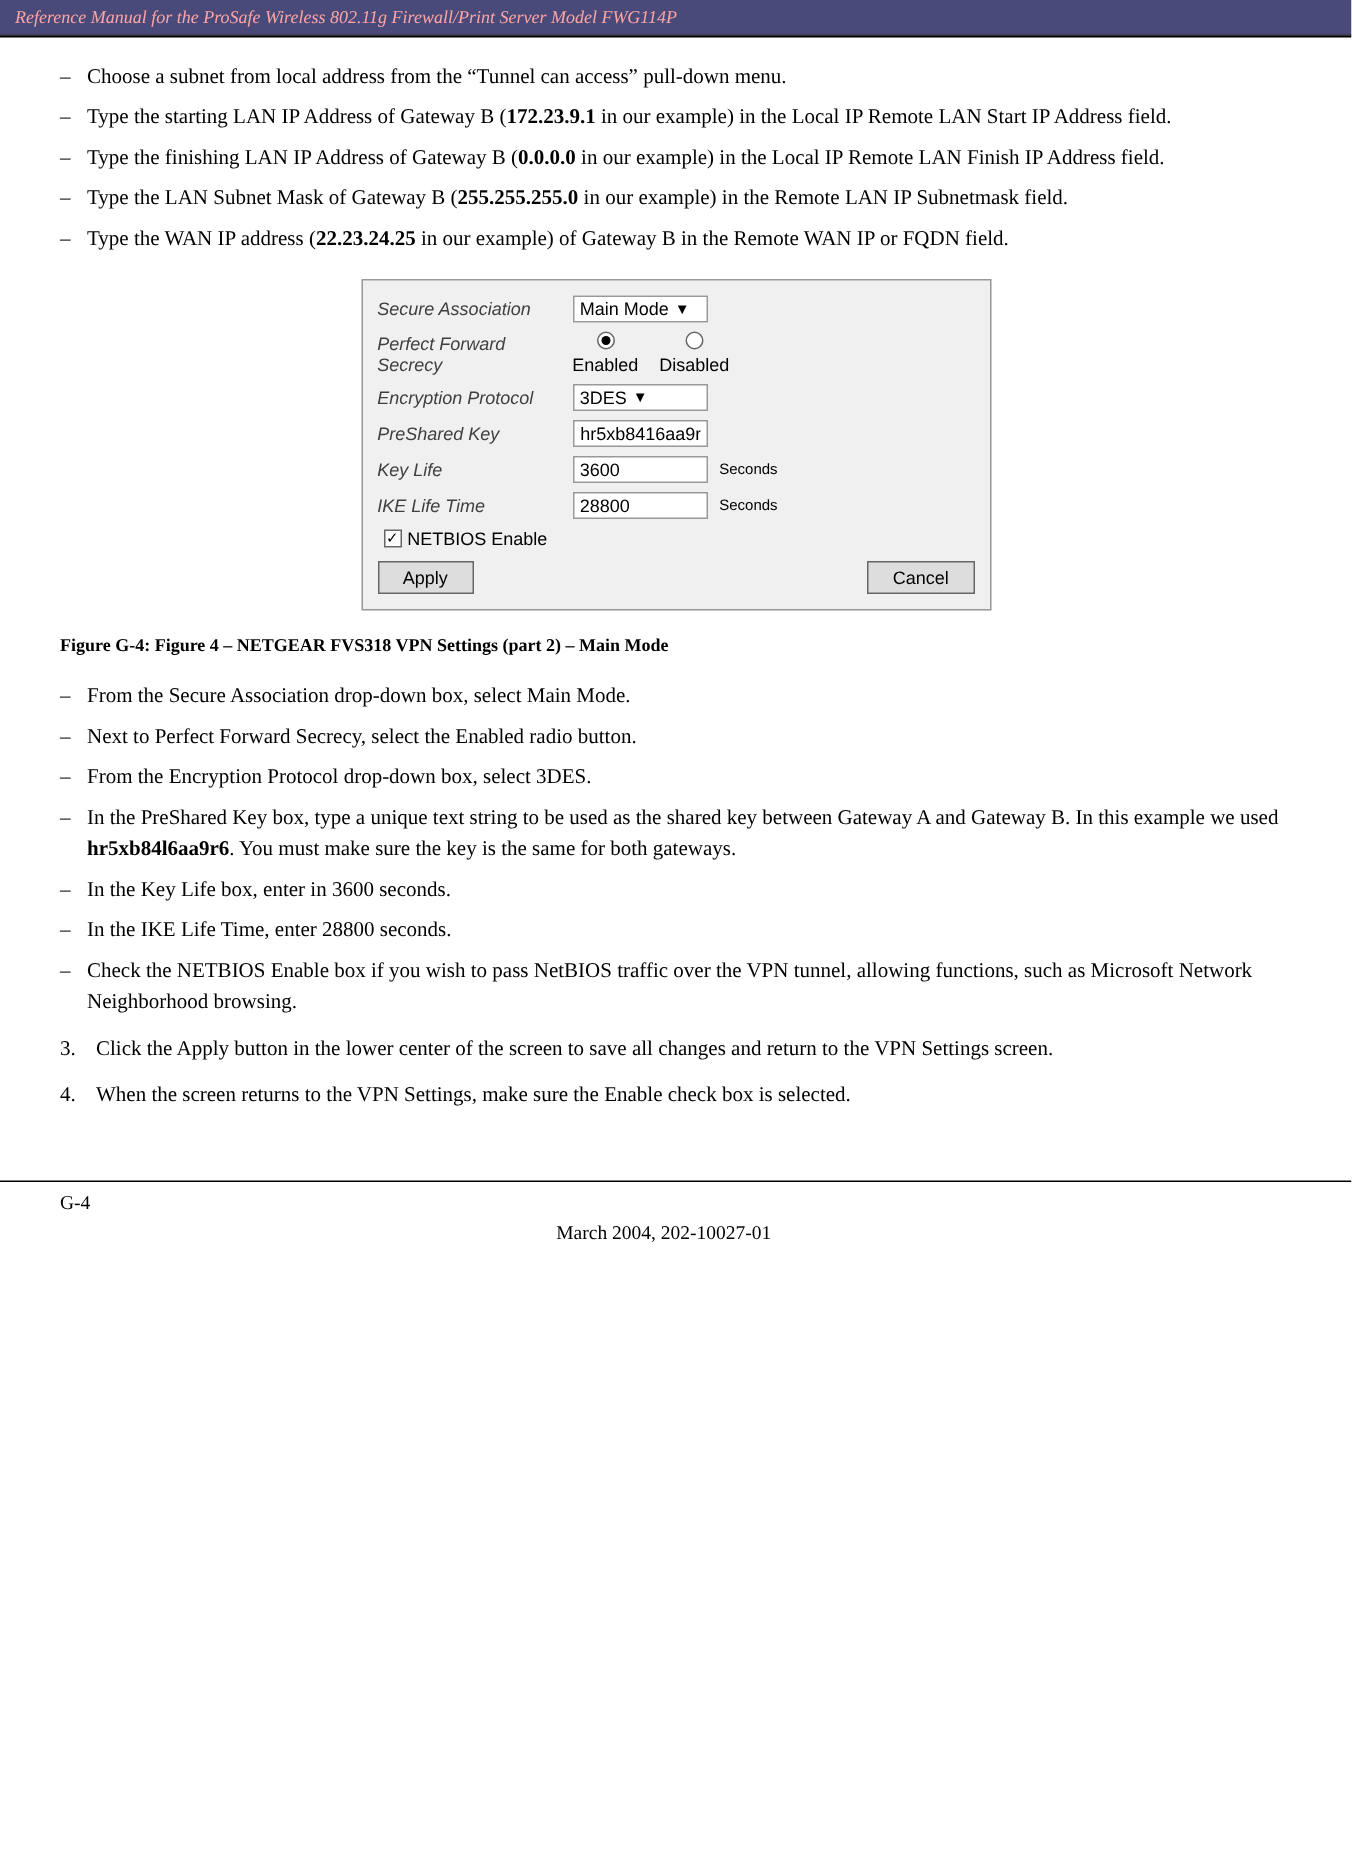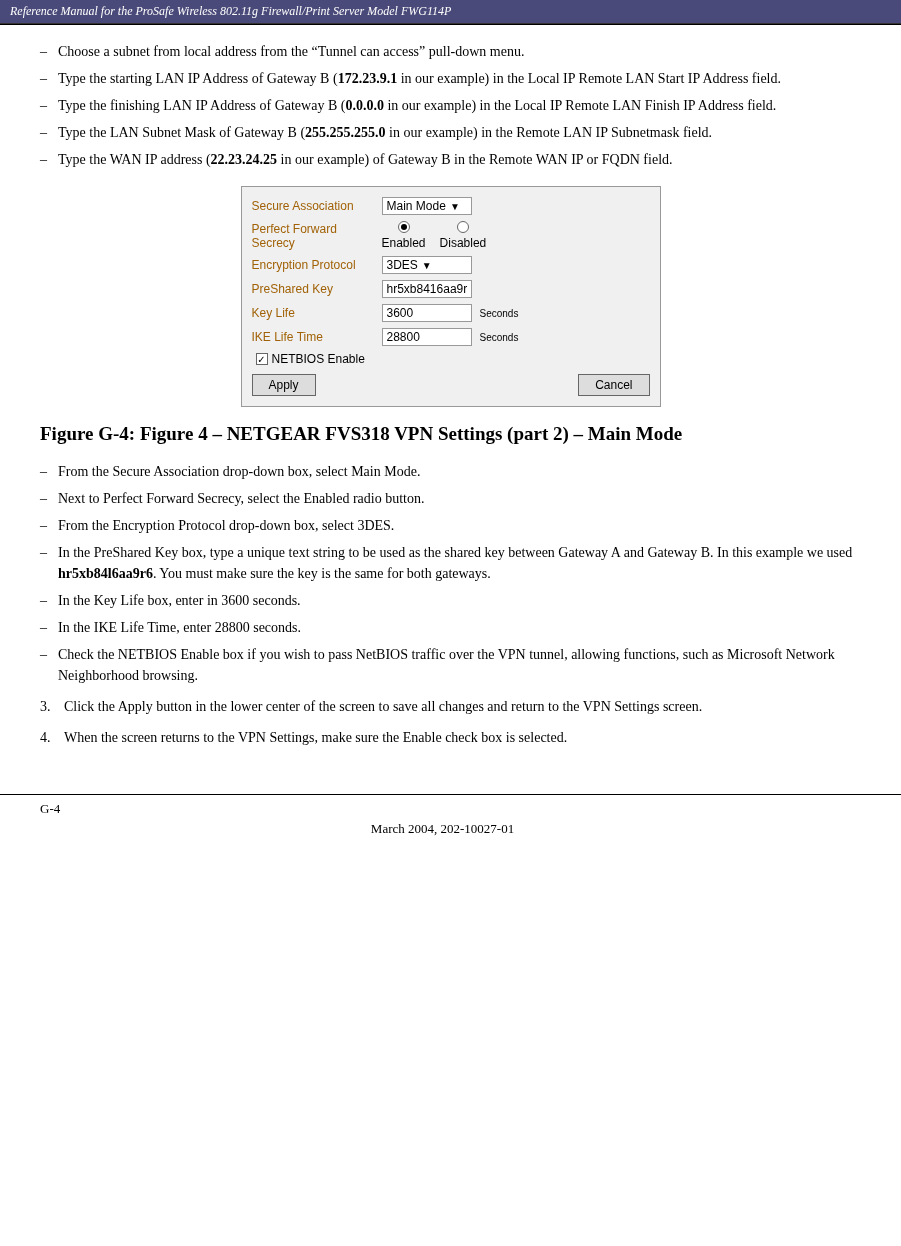--- a/index.html
+++ b/index.html
@@ -9,21 +9,21 @@
       background: #fff;
       color: #000;
       width: 901px;
       min-height: 1246px;
       padding: 0;
     }
 
     
     .header-bar {
       background: #4a4a7a;
-      color: #ffffff;
+      color: #fca5a5;
       font-size: 12px;
       font-style: italic;
       padding: 4px 10px;
       border-bottom: 1px solid #333;
     }
 
     
     .header-rule {
       border: none;
       border-top: 1px solid #000;
@@ -66,21 +66,22 @@
       font-family: Arial, sans-serif;
     }
     .form-row {
       display: flex;
       align-items: center;
       margin-bottom: 6px;
     }
     .form-label {
       width: 130px;
       font-size: 12px;
-      color: #a16207;
+      color: #404040;
+      font-style: italic;
     }
     .form-control {
       display: flex;
       align-items: center;
       gap: 8px;
     }
     .select-box {
       border: 1px solid #999;
       background: #fff;
       padding: 1px 4px;
@@ -159,21 +160,21 @@
       font-size: 12px;
       border: 1px solid #666;
       background: #ddd;
       cursor: pointer;
       font-family: Arial, sans-serif;
     }
 
     
     .figure-caption {
       text-align: left;
-      font-size: 19px;
+      font-size: 12px;
       margin: 8px 0 16px 0;
     }
 
     
     .numbered-list {
       list-style: none;
       padding: 0;
       margin: 0;
     }
     .numbered-list li {

